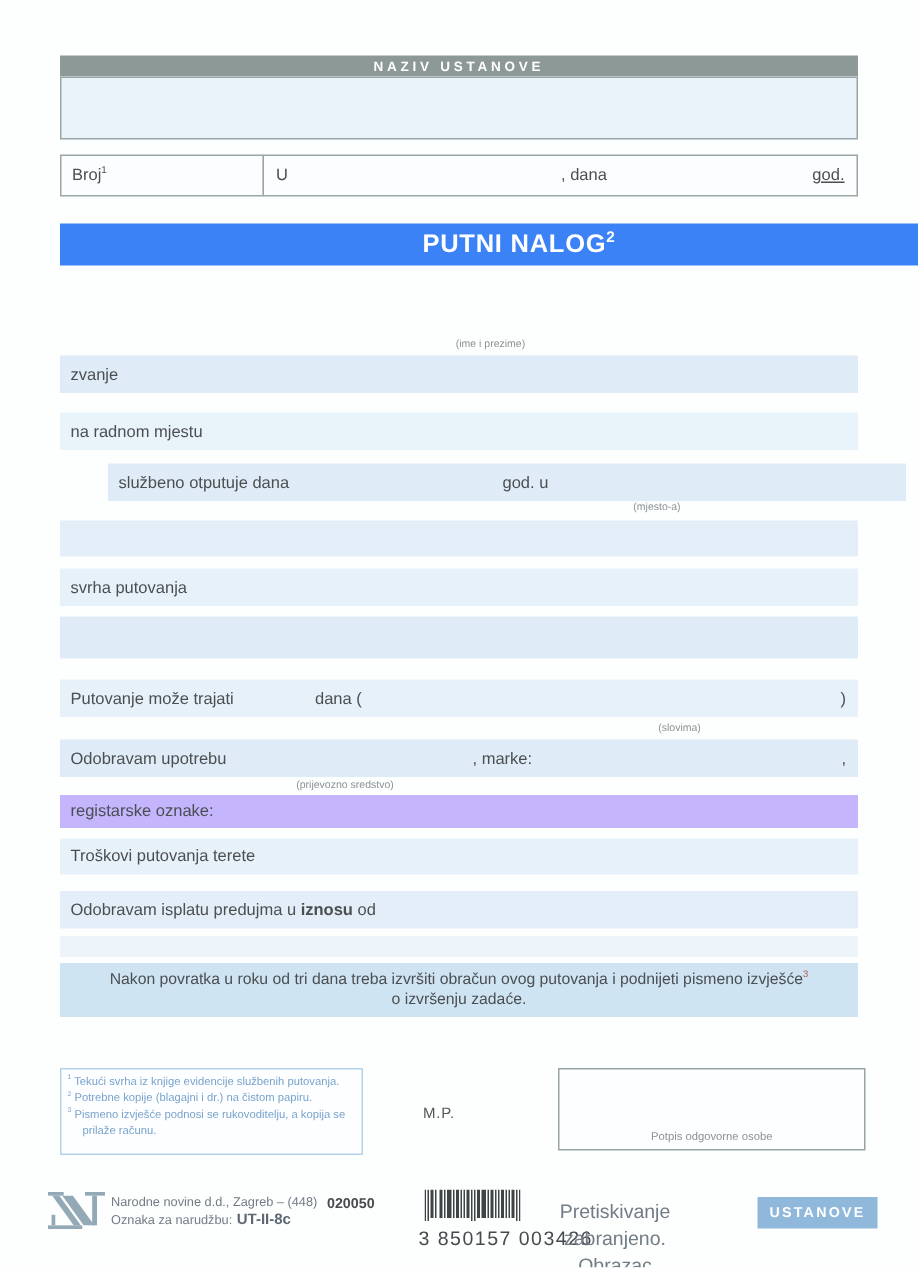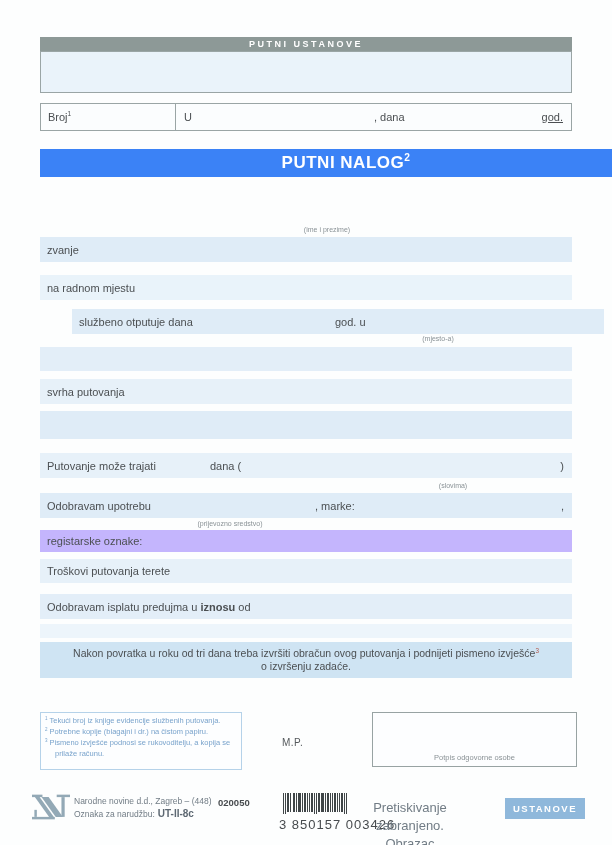--- a/index.html
+++ b/index.html
@@ -64,21 +64,21 @@
     color:#717c85;line-height:1.4;}
   .badge{left:505px;top:798px;width:80px;height:21px;background:#8fb8db;
     color:#ffffff;font-weight:bold;font-size:9.5px;letter-spacing:1.5px;
     text-align:center;line-height:21px;}
 </style>
 </head>
 <body>
 
 <div class="sheet">
 
-  <div class="abs naziv-bar">PUTNI USTANOVE</div>
+  <div class="abs naziv-bar">NAZIV USTANOVE</div>
   <div class="abs big-box"></div>
 
   <div class="abs broj-box">
     <span>Broj</span><sup>1</sup>
   </div>
   <div class="abs date-box">
     <span class="place">U</span>
     <span class="dana">, dana</span>
     <span class="god">god.</span>
   </div>
@@ -138,21 +138,21 @@
   </div>
 
   <div class="abs row" style="top:624px;height:14px;background:#edf5fb;"></div>
 
   <div class="abs notice">
     <span class="l1"><span>Nakon povratka u roku od tri dana treba izvršiti obračun ovog putovanja i podnijeti pismeno izvješće</span><sup>3</sup></span>
     <span class="l2">o izvršenju zadaće.</span>
   </div>
 
   <div class="abs fnbox">
-    <div class="fn"><sup>1</sup> <span>Tekući broj iz knjige evidencije službenih putovanja.</span></div>
+    <div class="fn"><sup>1</sup> <span>Tekući svrha iz knjige evidencije službenih putovanja.</span></div>
     <div class="fn"><sup>2</sup> <span>Potrebne kopije (blagajni i dr.) na čistom papiru.</span></div>
     <div class="fn"><sup>3</sup> <span>Pismeno izvješće podnosi se rukovoditelju, a kopija se prilaže računu.</span></div>
   </div>
 
   <div class="abs mp">M.P.</div>
 
   <div class="abs sigbox">
     <div class="siglbl">Potpis odgovorne osobe</div>
   </div>
 

